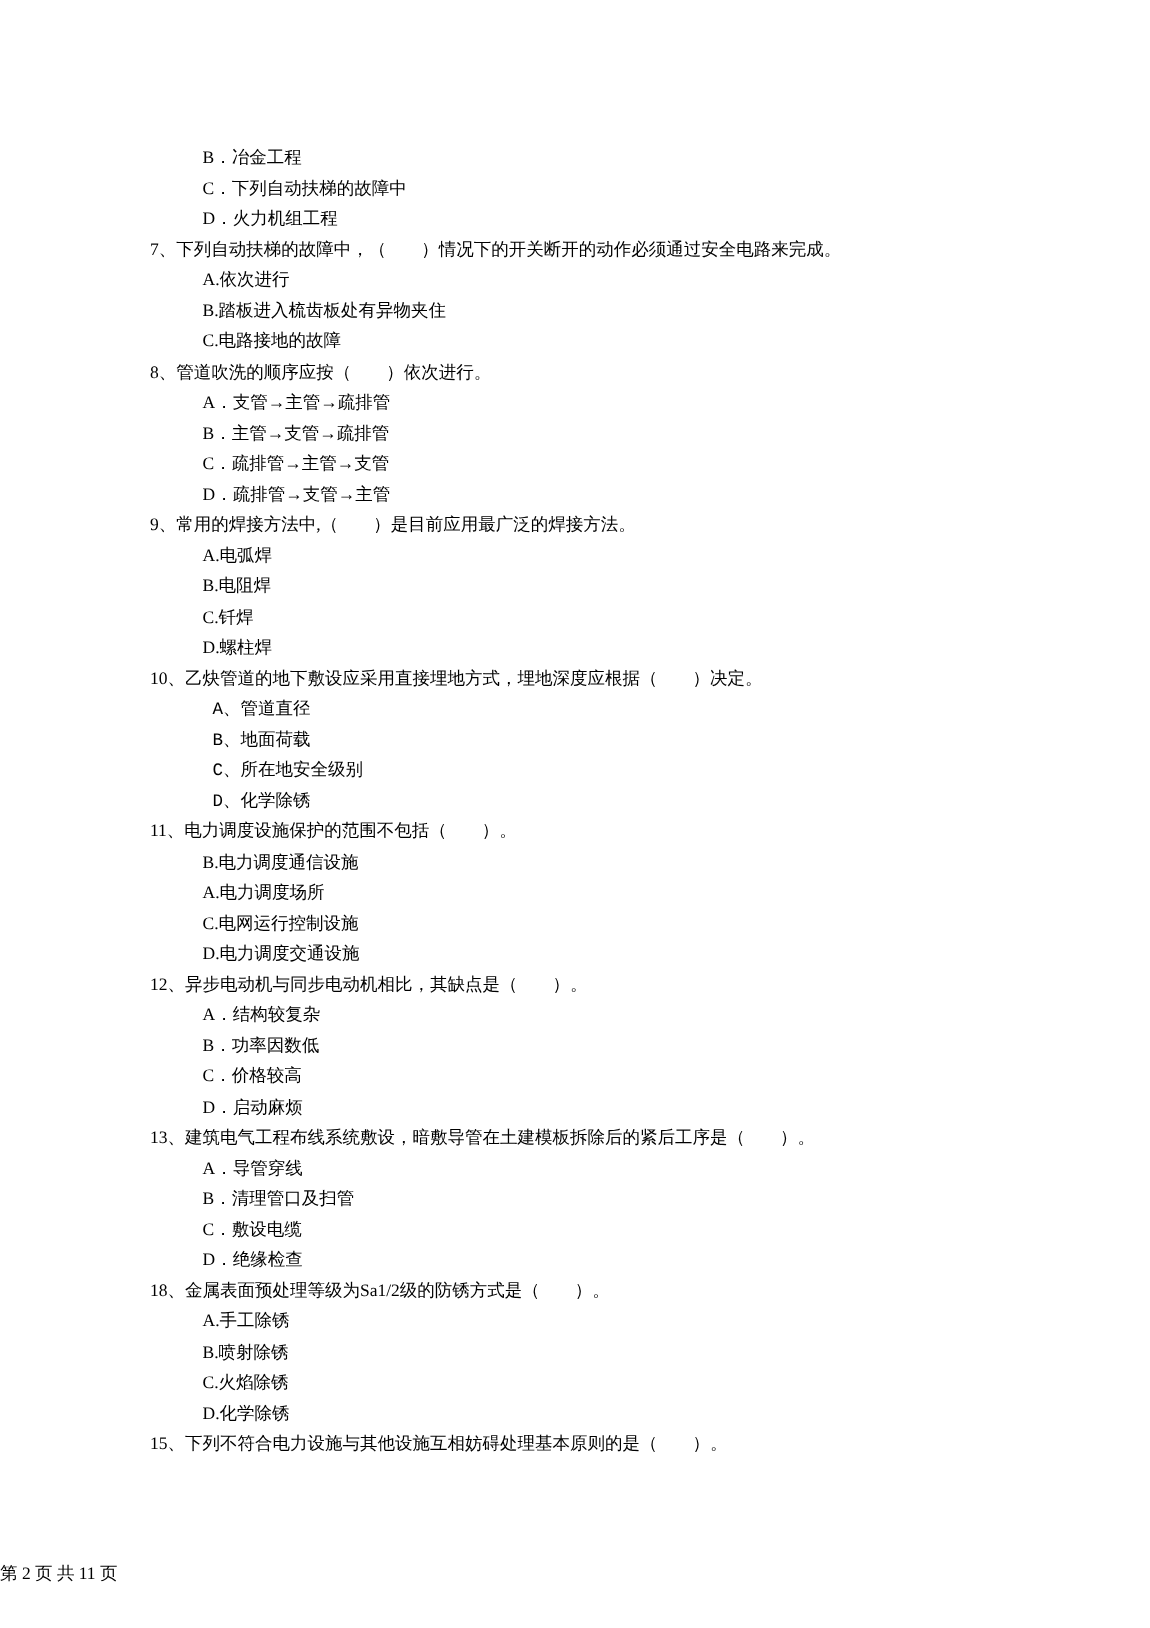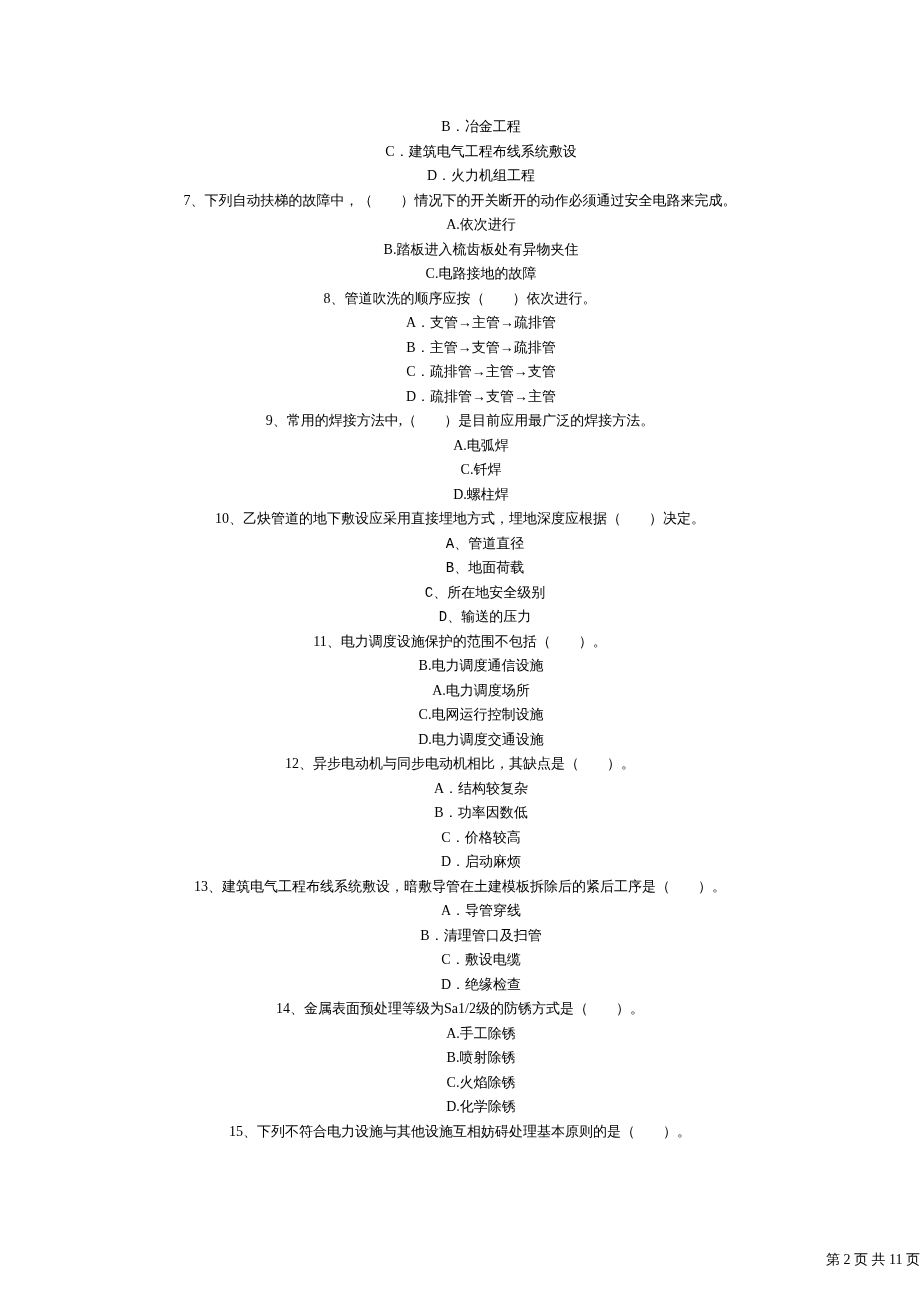--- a/index.html
+++ b/index.html
@@ -1,19 +1,18 @@
 <!DOCTYPE html>
 <html><head>
   <meta charset="utf-8">
   <style>
     * {
       margin: 0;
       padding: 0;
       box-sizing: border-box;
-      text-align: center;
     }
     body {
       font-family: "SimSun", "宋体", serif;
       font-size: 14px;
       line-height: 1.75;
       color: #000;
       background: #fff;
       width: 920px;
       min-height: 1302px;
       padding: 115px 120px 30px 120px;
@@ -23,34 +22,34 @@
       padding-left: 42px;
     }
     .question {
       padding-left: 0;
     }
     .footer {
       position: absolute;
       bottom: 30px;
       left: 0;
       right: 0;
-      text-align: right;
+      text-align: left;
       font-size: 14px;
     }
     .option-block-wide {
       padding-left: 50px;
       font-family: Liberation Mono, monospace;
     }
   </style>
 </head>
 <body>
 
 <div class="option-block">
   <div>B．冶金工程</div>
-  <div>C．建筑电气工程布线系统敷设</div>
+  <div>C．下列自动扶梯的故障中</div>
   <div>D．火力机组工程</div>
 </div>
 
 <div class="question">7、下列自动扶梯的故障中，（　　）情况下的开关断开的动作必须通过安全电路来完成。</div>
 <div class="option-block">
   <div>A.依次进行</div>
   <div>B.踏板进入梳齿板处有异物夹住</div>
   <div>C.电路接地的故障</div>
 </div>
 
@@ -58,30 +57,31 @@
 <div class="option-block">
   <div>A．支管→主管→疏排管</div>
   <div>B．主管→支管→疏排管</div>
   <div>C．疏排管→主管→支管</div>
   <div>D．疏排管→支管→主管</div>
 </div>
 
 <div class="question">9、常用的焊接方法中,（　　）是目前应用最广泛的焊接方法。</div>
 <div class="option-block">
   <div>A.电弧焊</div>
+  <div>B.电阻焊</div>
   <div>C.钎焊</div>
   <div>D.螺柱焊</div>
 </div>
 
 <div class="question">10、乙炔管道的地下敷设应采用直接埋地方式，埋地深度应根据（　　）决定。</div>
 <div class="option-block-wide">
   <div>A、管道直径</div>
   <div>B、地面荷载</div>
   <div>C、所在地安全级别</div>
-  <div>D、输送的压力</div>
+  <div>D、化学除锈</div>
 </div>
 
 <div class="question">11、电力调度设施保护的范围不包括（　　）。</div>
 <div class="option-block">
   <div>B.电力调度通信设施</div>
   <div>A.电力调度场所</div>
   <div>C.电网运行控制设施</div>
   <div>D.电力调度交通设施</div>
 </div>
 
@@ -94,21 +94,21 @@
 </div>
 
 <div class="question">13、建筑电气工程布线系统敷设，暗敷导管在土建模板拆除后的紧后工序是（　　）。</div>
 <div class="option-block">
   <div>A．导管穿线</div>
   <div>B．清理管口及扫管</div>
   <div>C．敷设电缆</div>
   <div>D．绝缘检查</div>
 </div>
 
-<div class="question">14、金属表面预处理等级为Sa1/2级的防锈方式是（　　）。</div>
+<div class="question">18、金属表面预处理等级为Sa1/2级的防锈方式是（　　）。</div>
 <div class="option-block">
   <div>A.手工除锈</div>
   <div>B.喷射除锈</div>
   <div>C.火焰除锈</div>
   <div>D.化学除锈</div>
 </div>
 
 <div class="question">15、下列不符合电力设施与其他设施互相妨碍处理基本原则的是（　　）。</div>
 
 <div class="footer">第 2 页 共 11 页</div>

